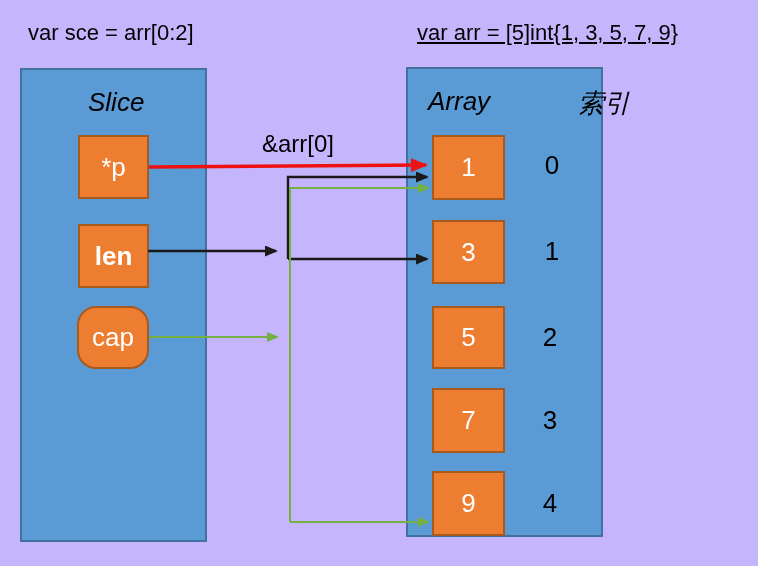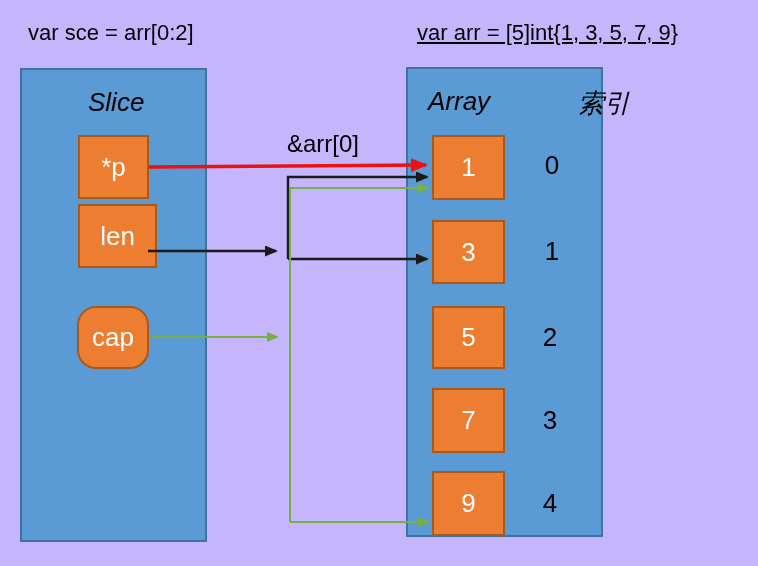--- a/index.html
+++ b/index.html
@@ -80,21 +80,21 @@
   <div class="code-text" style="left:28px; top:21px;">var sce = arr[0:2]</div>
 
   <div class="code-text" style="left:417px; top:21px;text-decoration:underline;">var arr = [5]int{1, 3, 5, 7, 9}</div>
 
   <div class="panel" style="left:20px; top:68px; width:187px; height:474px;"></div>
 
   <div class="panel-title" style="left:88px; top:87px;">Slice</div>
 
   <div class="cell" style="left:78px; top:135px; width:71px; height:64px;">*p</div>
 
-  <div class="cell" style="left:78px; top:204px; width:79px; height:64px;">len</div>
+  <div class="cell" style="left:78px; top:224px; width:71px; height:64px;font-weight:bold;">len</div>
 
   <div class="cell" style="left:77px; top:306px; width:72px; height:63px;border-radius:19px;">cap</div>
 
   <div class="panel" style="left:406px; top:67px; width:197px; height:470px;"></div>
 
   <div class="panel-title" style="left:428px; top:86px;">Array</div>
 
   <div class="panel-title" style="left:530px; top:86px;margin-left:48px;">索引</div>
 
   <div class="cell" style="left:432px; top:135px; width:73px; height:65px;">1</div>
@@ -102,21 +102,21 @@
   <div class="cell" style="left:432px; top:306px; width:73px; height:63px;">5</div>
   <div class="cell" style="left:432px; top:388px; width:73px; height:65px;">7</div>
   <div class="cell" style="left:432px; top:471px; width:73px; height:65px;">9</div>
 
   <div class="idx-label" style="left:537px; top:150px;">0</div>
   <div class="idx-label" style="left:537px; top:236px;">1</div>
   <div class="idx-label" style="left:535px; top:322px;">2</div>
   <div class="idx-label" style="left:535px; top:405px;">3</div>
   <div class="idx-label" style="left:535px; top:488px;">4</div>
 
-  <div class="arrow-label" style="left:262px; top:130px;margin-left:25px;">&amp;arr[0]</div>
+  <div class="arrow-label" style="left:262px; top:130px;">&amp;arr[0]</div>
 
   <svg id="arrow-layer" width="758" height="566" viewBox="0 0 758 566">
     <defs>
       <marker id="ah-red" markerUnits="userSpaceOnUse" markerWidth="17" markerHeight="14" refX="15" refY="7" orient="auto">
         <path d="M0,0 L17,7 L0,14 Z" fill="#EE1111"></path>
       </marker>
       <marker id="ah-black" markerUnits="userSpaceOnUse" markerWidth="13" markerHeight="11" refX="11" refY="5.5" orient="auto">
         <path d="M0,0 L13,5.5 L0,11 Z" fill="#1A1A1A"></path>
       </marker>
       <marker id="ah-green" markerUnits="userSpaceOnUse" markerWidth="12" markerHeight="10" refX="10" refY="5" orient="auto">

